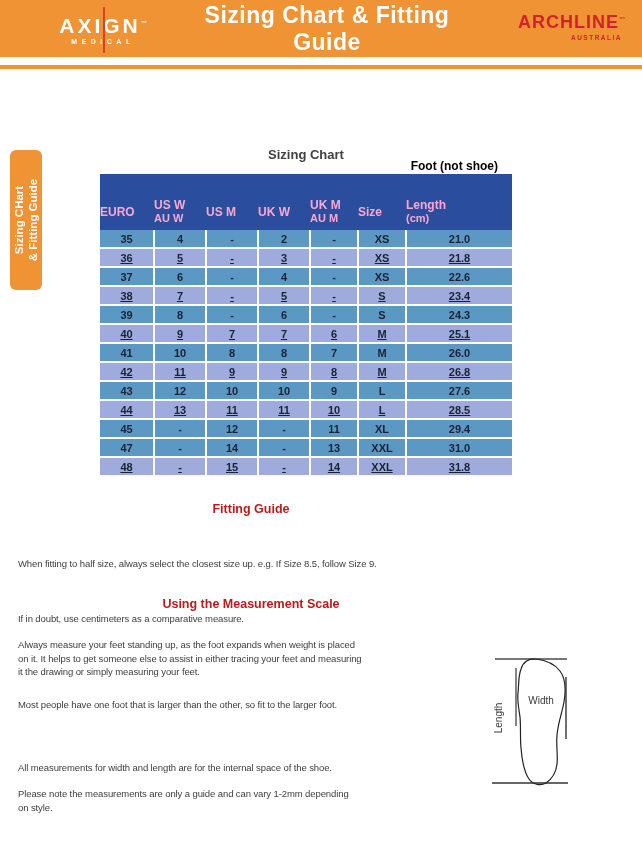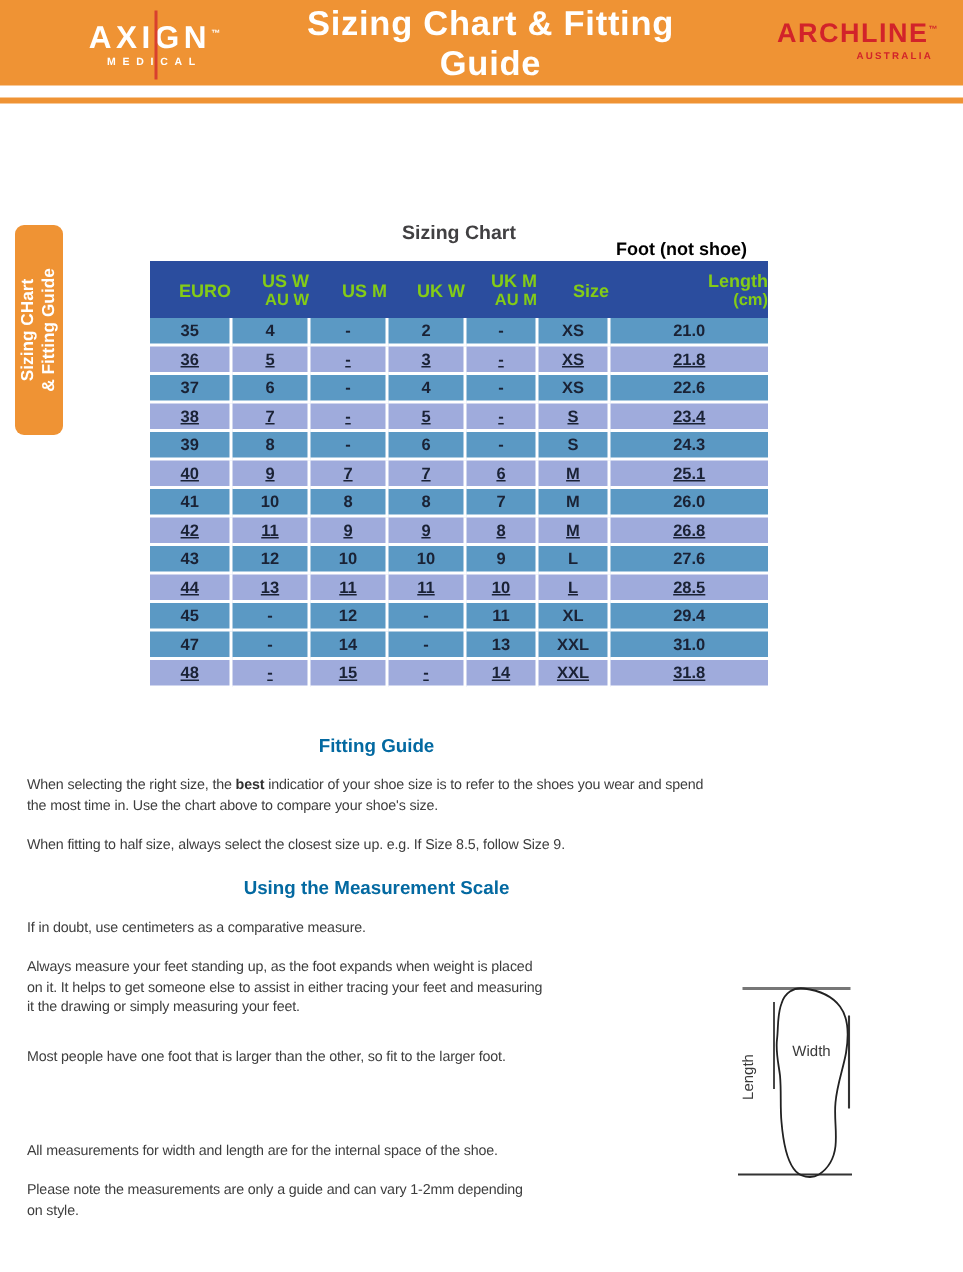--- a/index.html
+++ b/index.html
@@ -35,32 +35,32 @@
   .side-tab-inner div{color:#fff;font-size:11.5px;font-weight:bold;line-height:14px;white-space:nowrap;}
 
   
   .chart-title{position:absolute;left:100px;top:147px;width:412px;text-align:center;
                font-size:13px;font-weight:bold;color:#414042;}
   .foot-note{position:absolute;left:88px;top:159px;width:410px;text-align:right;
              font-size:12px;font-weight:bold;color:#000;}
 
   .size-table{position:absolute;left:100px;top:174px;width:412px;border-collapse:collapse;
               table-layout:fixed;}
-  .size-table th{background:#2b4d9e;color:#84cc16;font-size:12px;font-weight:bold;
-                 height:36px;line-height:13px;text-align:right;padding:2px 0 0 0;}
+  .size-table th{background:#2b4d9e;color:#f9a8d4;font-size:12px;font-weight:bold;
+                 height:36px;line-height:13px;text-align:left;padding:20px 0 0 0;}
   .size-table td{height:17px;font-size:11px;font-weight:bold;color:#1a2235;text-align:center;
                  padding:0;border-bottom:2px solid #fff;}
   .size-table td:not(:last-child){border-right:2px solid #fff;}
   .size-table tr.odd td{background:#5b99c4;}
   .size-table tr.even td{background:#9fabdc;text-decoration:underline;}
   .hdr2{font-size:11px;}
 
   
   .sec-head{position:absolute;left:18px;width:466px;text-align:center;
-            font-size:12.5px;font-weight:bold;color:#0369a1;}
+            font-size:12.5px;font-weight:bold;color:#b91c1c;margin-top:12px;}
   .para{position:absolute;left:18px;width:505px;font-size:9.5px;letter-spacing:-.1px;
         line-height:13.5px;color:#3d3d3d;}
   .para .line{white-space:nowrap;}
   .para b{color:#2f2f2f;}
 
   
   .diagram{position:absolute;left:488px;top:645px;width:152px;height:150px;}
   .diagram svg{display:block;}
   .diag-label{font-family:"Liberation Sans",sans-serif;font-size:10px;fill:#3a3a3a;}
 </style>
@@ -247,24 +247,20 @@
           <td>-</td>
           <td>14</td>
           <td>XXL</td>
           <td>31.8</td>
         </tr>
       </tbody>
   </table>
 
   <div class="sec-head" style="top:490px">Fitting Guide</div>
 
-  <div class="para" style="top:517px">
-    <div class="line"><span>When selecting the right size, the </span><b>best</b><span> indicatior of your shoe size is to refer to the shoes you wear and spend</span></div>
-    <div class="line">the most time in. Use the chart above to compare your shoe's size.</div>
-  </div>
 
   <div class="para" style="top:557px">
     <div class="line">When fitting to half size, always select the closest size up. e.g. If Size 8.5, follow Size 9.</div>
   </div>
 
   <div class="sec-head" style="top:585px">Using the Measurement Scale</div>
 
   <div class="para" style="top:612px">
     <div class="line">If in doubt, use centimeters as a comparative measure.</div>
   </div>

